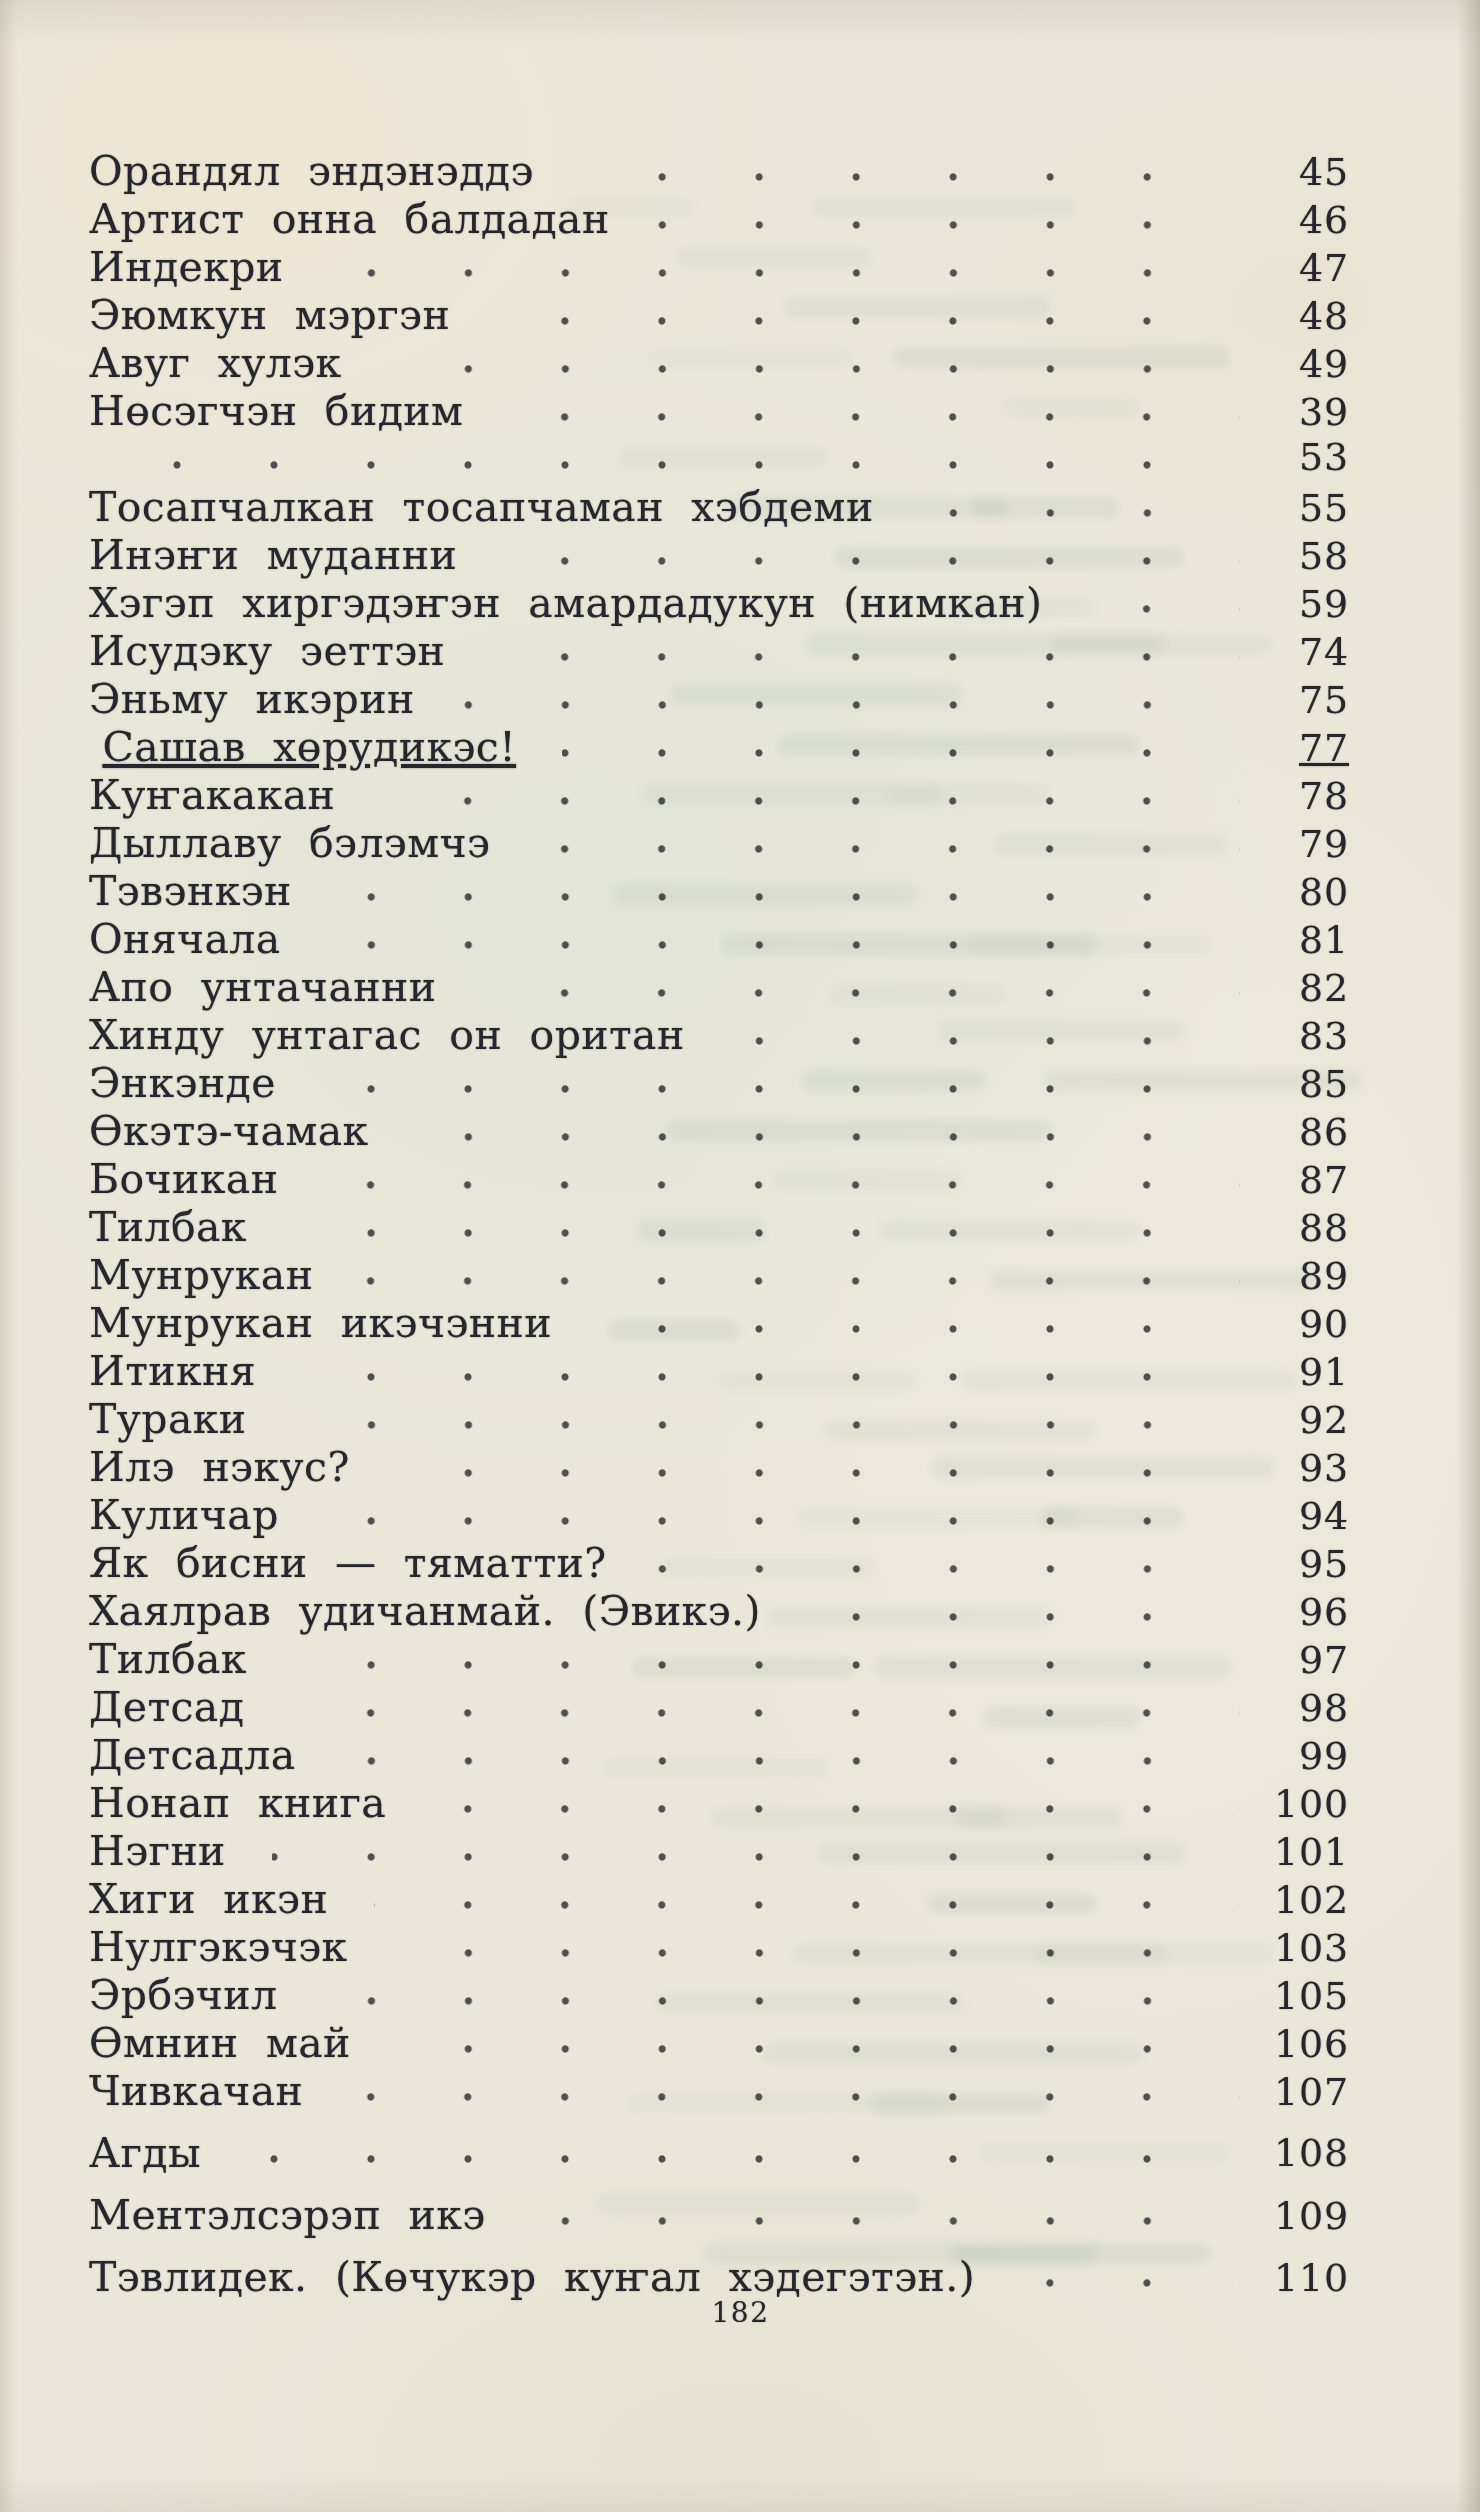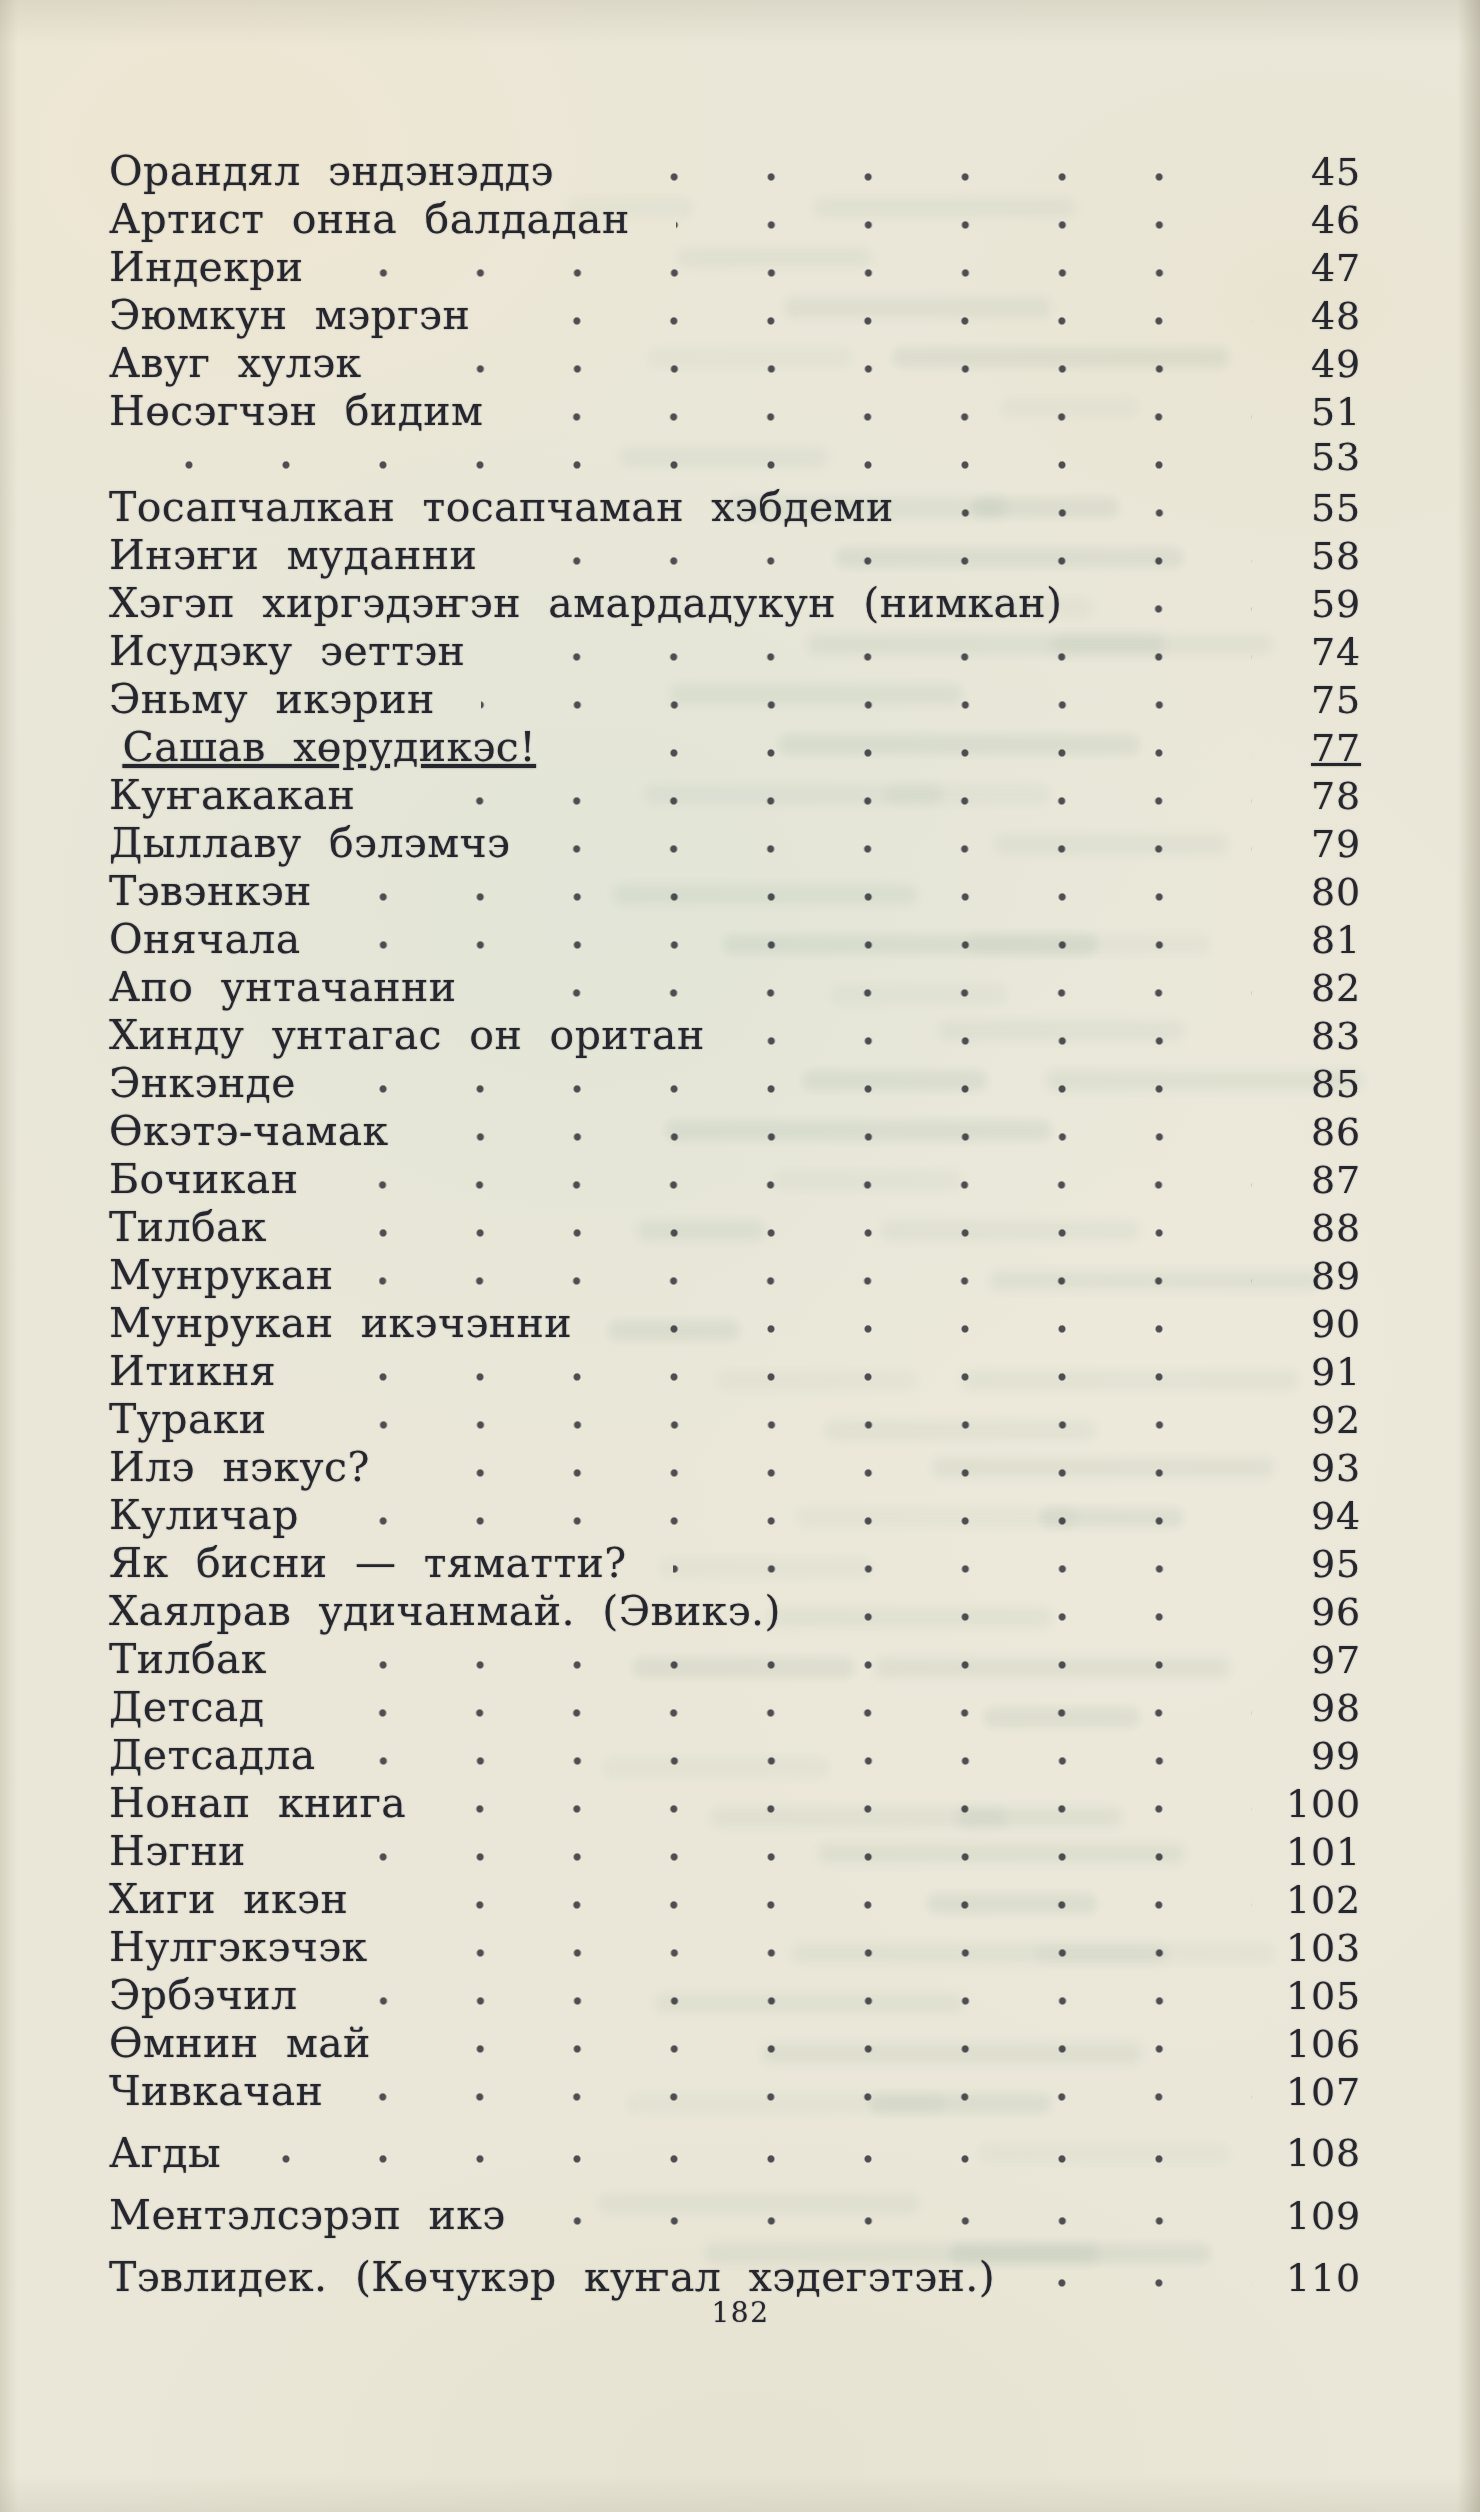--- a/index.html
+++ b/index.html
@@ -16,21 +16,21 @@
       linear-gradient(0deg, rgba(130,124,104,0) 98.2%, rgba(130,124,104,.14) 100%),
       linear-gradient(180deg, rgba(130,124,104,0) 98.5%, rgba(130,124,104,.12) 100%),
       radial-gradient(789px 591px at 15% 6%, rgba(240,229,205,.55), rgba(240,229,205,0) 70%),
       radial-gradient(946px 789px at 40% 36%, rgba(213,226,214,.38), rgba(213,226,214,0) 72%),
       radial-gradient(710px 1025px at 78% 55%, rgba(240,236,222,.45), rgba(240,236,222,0) 70%),
       radial-gradient(867px 473px at 50% 98%, rgba(226,220,199,.40), rgba(226,220,199,0) 75%),
       radial-gradient(552px 394px at 88% 12%, rgba(233,224,201,.40), rgba(233,224,201,0) 70%);
   }
   #toc{
     position:absolute;
-    left:89px; right:120px; top:147px;margin-left:20px;
+    left:89px; right:132px; top:147px;
   }
   .row{
     display:flex;
     align-items:baseline;
     height:48px;
     white-space:nowrap;
   }
   
   .row:nth-child(42){margin-top:14px;align-items:center;}
   .row:nth-child(43){margin-top:14px;}
@@ -170,21 +170,21 @@
 
   <div class="row">
     <span class="title">Авуг хулэк</span>
     <span class="leader"></span>
     <span class="pagenum">49</span>
   </div>
 
   <div class="row">
     <span class="title">Нөсэгчэн бидим</span>
     <span class="leader"></span>
-    <span class="pagenum">51</span>
+    <span class="pagenum">39</span>
   </div>
 
   <div class="row">
     <span class="leader"></span>
     <span class="pagenum">53</span>
   </div>
 
   <div class="row">
     <span class="title">Тосапчалкан тосапчаман хэбдеми</span>
     <span class="leader"></span>

